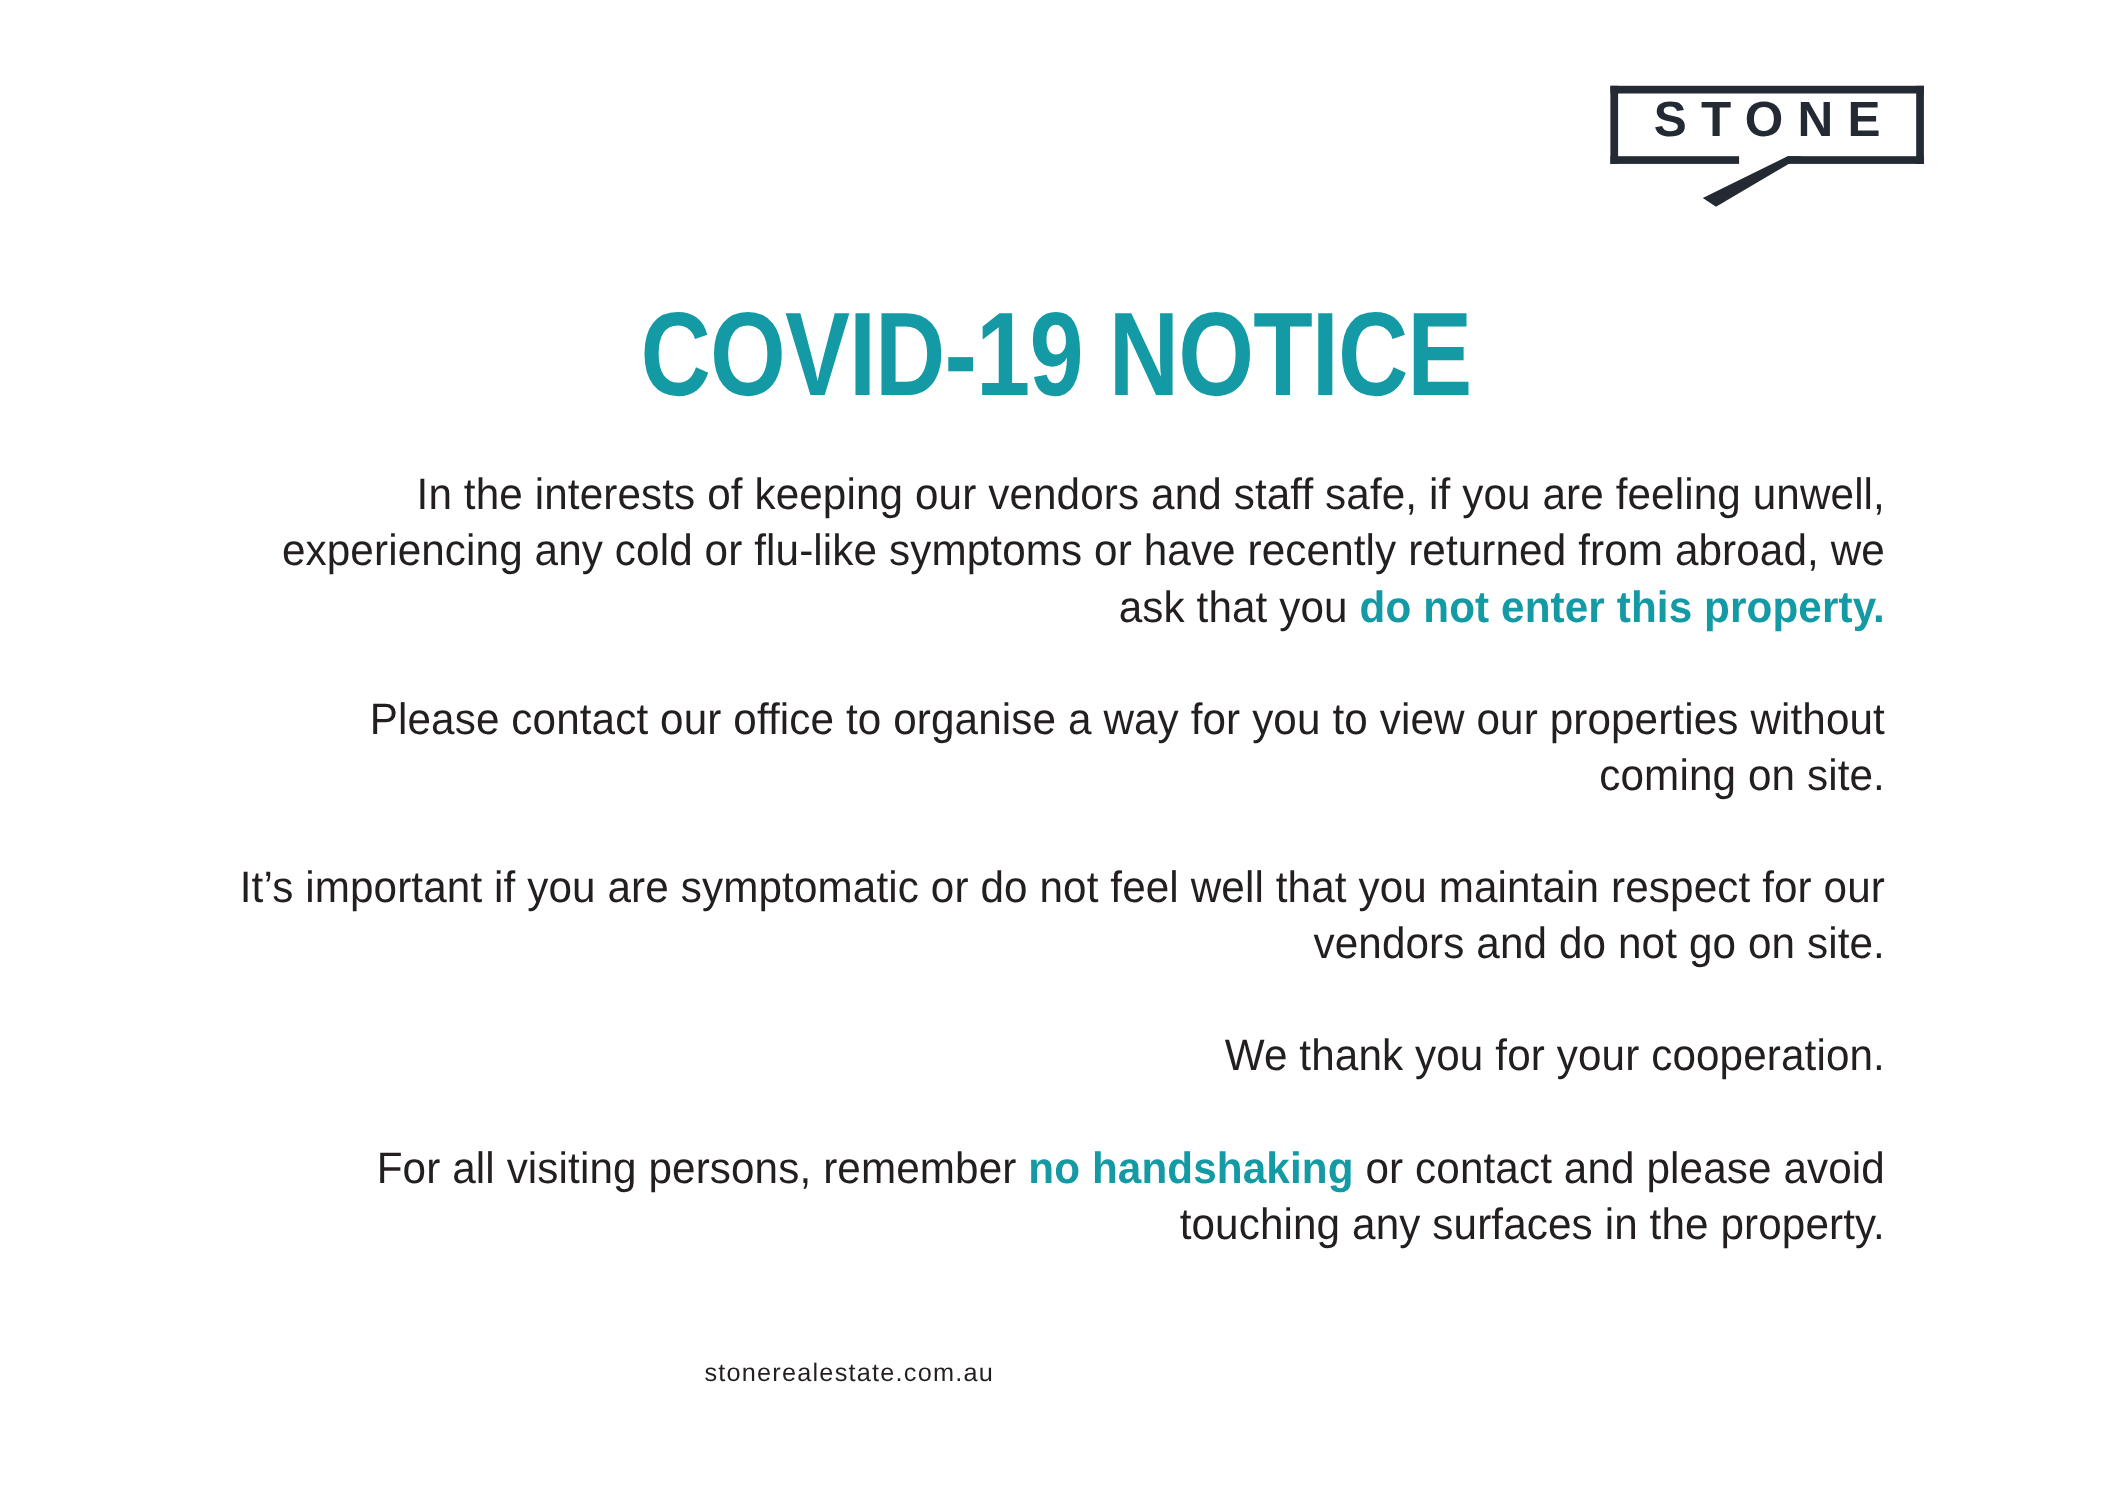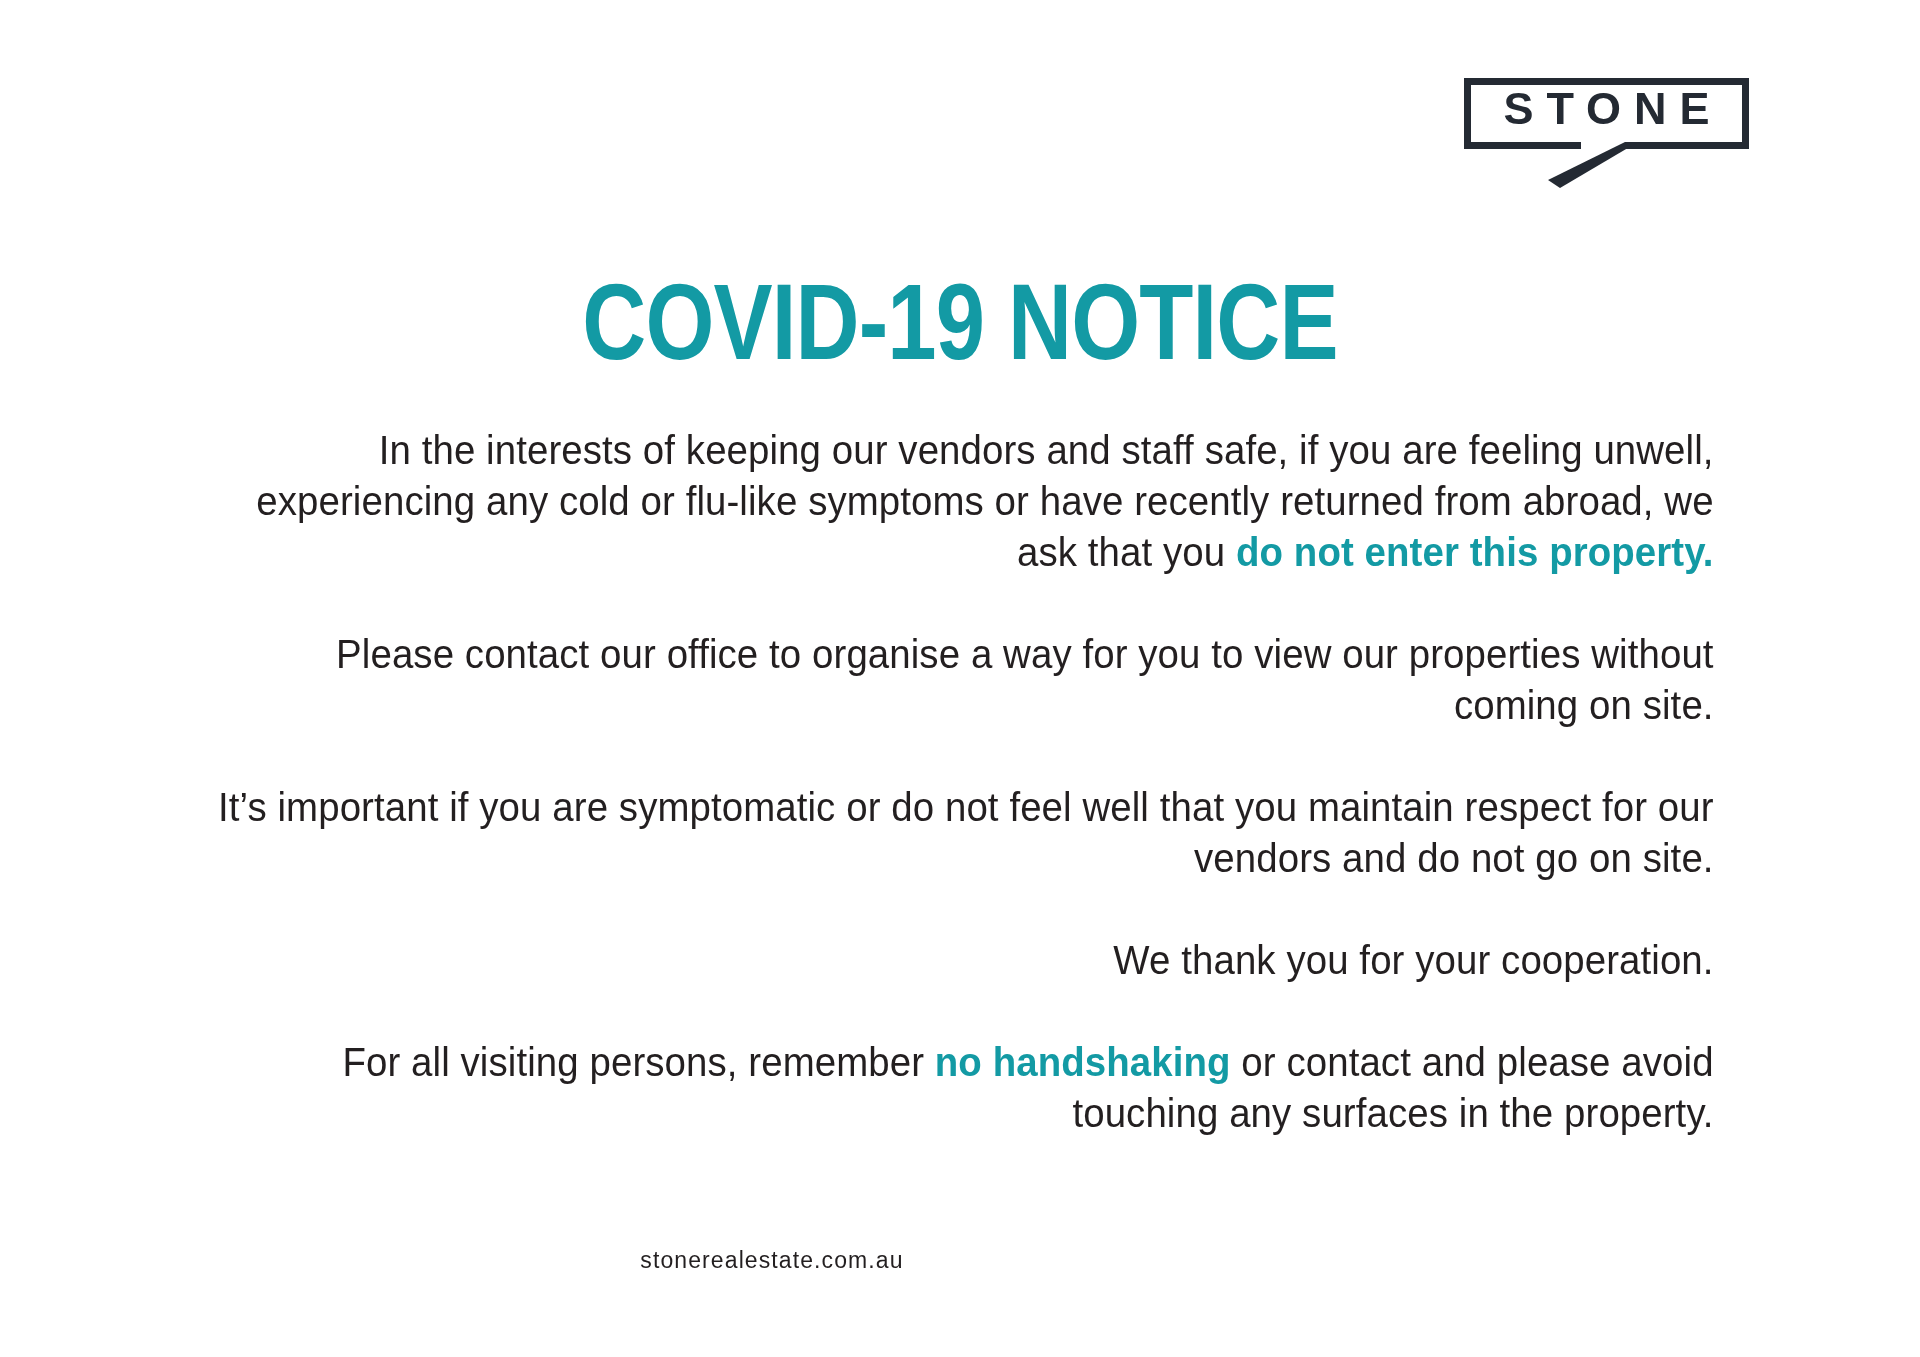--- a/index.html
+++ b/index.html
@@ -101,21 +101,20 @@
     position: absolute;
     top: 1234px;
     left: 0;
     width: 1544px;
     text-align: center;
     font-family: "Liberation Sans", "DejaVu Sans", sans-serif;
     font-weight: 400;
     font-size: 23px;
     letter-spacing: 1.1px;
     color: #231f20;
-    margin-top: 13px;
   }
 </style>
 </head>
 <body>
 
 <div id="poster">
 
   <div id="logo-area">
     <svg id="logo-svg" viewBox="0 0 310 125" xmlns="http://www.w3.org/2000/svg">
 

